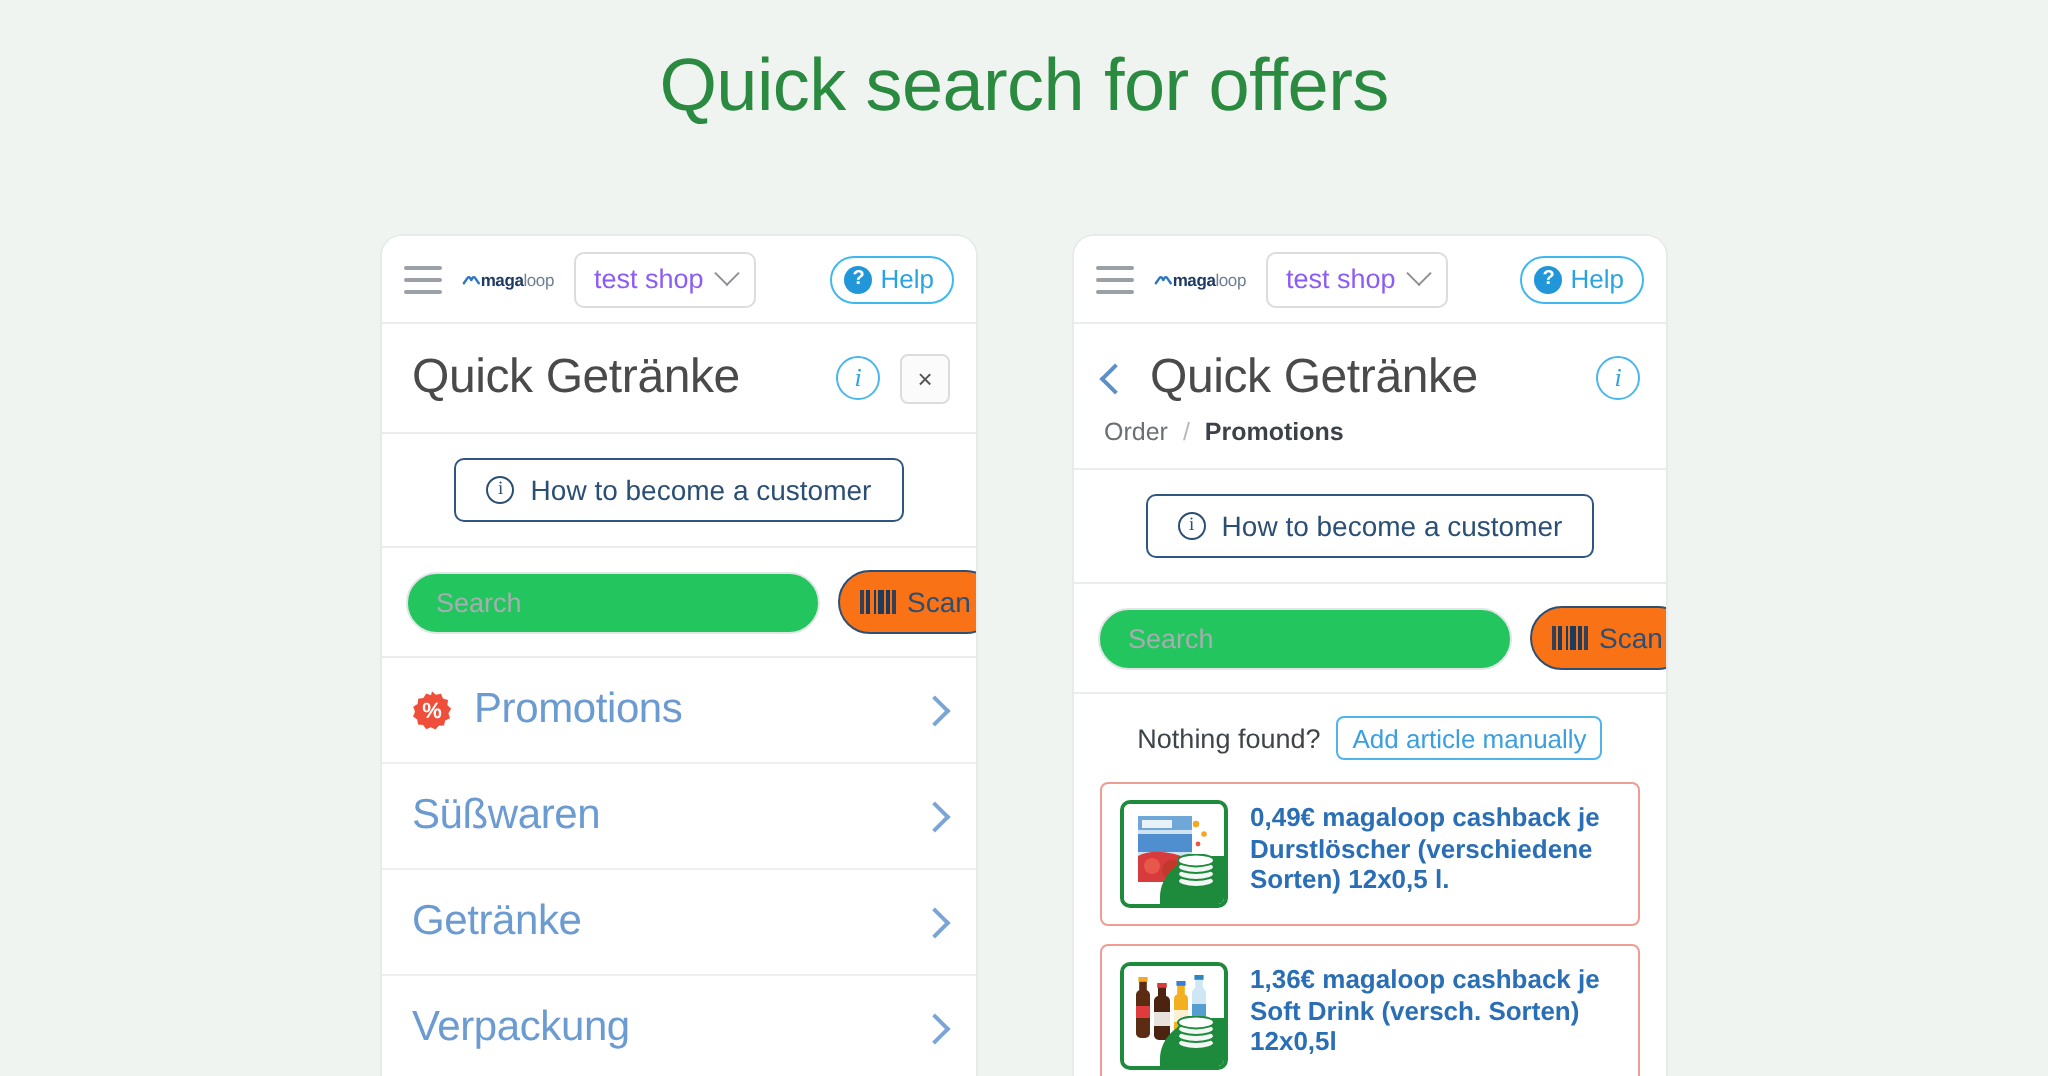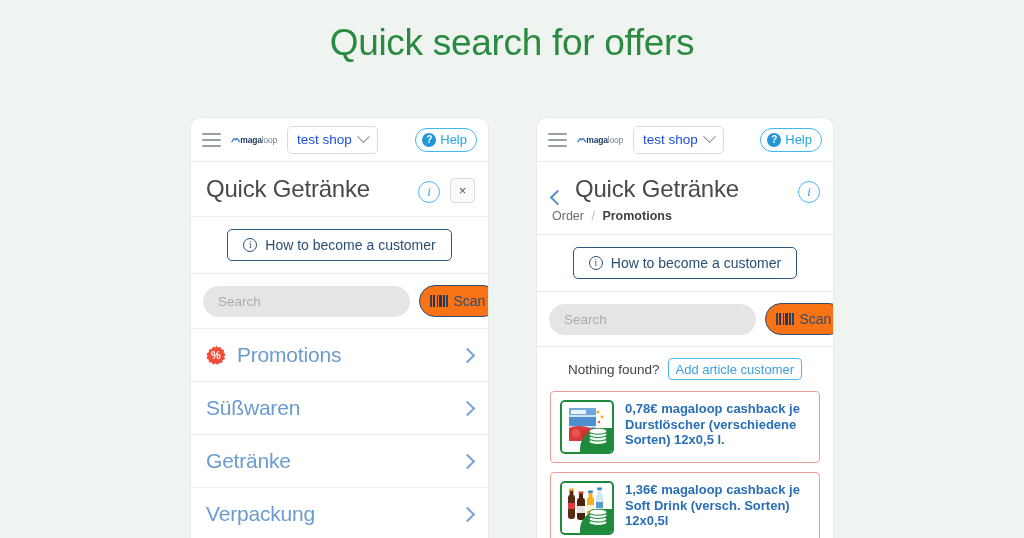--- a/index.html
+++ b/index.html
@@ -45,39 +45,39 @@
     width: 46px; flex: 0 0 auto; }
   .logo svg { display: block; }
   .logo .wordmark { font-size: 8.5px; line-height: 9px; letter-spacing: -0.2px; margin-top: 1px; }
   .logo .wordmark b { color: #1f3b63; font-weight: 700; }
   .logo .wordmark span { color: #6e7f93; font-weight: 400; }
 
   .shop-select {
     border: 1px solid #dadce0; border-radius: 5px;
     height: 28px; padding: 0 9px;
     display: flex; align-items: center; gap: 7px;
-    font-size: 13.5px; color: #1d4ed8; background: #fff; cursor: pointer;
+    font-size: 13.5px; color: #8b5cf6; background: #fff; cursor: pointer;
   }
   .chev-sm { width: 9px; height: 9px; border-right: 1.6px solid #8b9096;
     border-bottom: 1.6px solid #8b9096; transform: rotate(45deg) translate(-2px,-2px); }
 
   .help-btn {
     margin-left: auto;
     border: 1.4px solid #3fb8ef; border-radius: 14px;
     height: 24px; padding: 0 9px 0 6px;
     display: flex; align-items: center; gap: 4px;
     font-size: 13px; color: #2aa4e0; background: #fff; cursor: pointer;
   }
   .help-dot { width: 14px; height: 14px; border-radius: 50%;
     background: #2196d8; color: #fff; font-size: 10px; font-weight: 700;
     display: flex; align-items: center; justify-content: center; }
 
   
   .title-row {
-    display: flex; align-items: flex-end; gap: 10px;
+    display: flex; align-items: center; gap: 10px;
     padding: 13px 13px 13px 15px;
     border-bottom: 1px solid #ececec;
   }
   .title-row.with-crumb { padding-bottom: 6px; border-bottom: none; }
   .qtitle { font-size: 24px; font-weight: 400; color: #4a4a4a; letter-spacing: -0.2px; }
   .back-chev {
     width: 11px; height: 11px; border-left: 2.2px solid #5d8fc9;
     border-bottom: 2.2px solid #5d8fc9; transform: rotate(45deg);
     margin-right: 2px; cursor: pointer; flex: 0 0 auto;
   }
@@ -114,21 +114,21 @@
   .i-ring { width: 14px; height: 14px; border-radius: 50%;
     border: 1.2px solid #2b4f74; font-size: 9.5px; font-family: "Liberation Serif", serif;
     display: flex; align-items: center; justify-content: center; }
 
   
   .search-row { padding: 11px 12px; display: flex; align-items: center; gap: 9px;
     border-bottom: 1px solid #ececec; }
   .search-input {
     flex: 1 1 auto; height: 31px; border: 1px solid #e2e4e6; border-radius: 16px;
     padding: 0 14px; font-size: 13.5px; color: #3c3c3c;
-    font-family: "Liberation Sans", sans-serif; outline: none; background: #e5e5e5;
+    font-family: "Liberation Sans", sans-serif; outline: none; background: #22c55e;
   }
   .search-input::placeholder { color: #a9adb1; }
   .scan-btn {
     flex: 0 0 auto; height: 32px; padding: 0 13px 0 10px;
     border: 1.8px solid #2c4f73; border-radius: 17px;
     display: flex; align-items: center; gap: 6px;
     font-size: 14px; color: #2b4f74; background: #f97316; cursor: pointer;
   }
   .barcode { display: flex; align-items: center; gap: 1.2px; height: 12px; }
   .barcode i { display: block; width: 1.6px; height: 12px; background: #1f3b5c; }
@@ -323,21 +323,21 @@
             <i class="w"></i>
             <i></i>
             <i class="t"></i>
         </span>
         <span>Scan</span>
       </div>
     </div>
 
     <div class="nf-row">
       <span class="nf-text">Nothing found?</span>
-      <span class="add-manual">Add article customer</span>
+      <span class="add-manual">Add article manually</span>
     </div>
 
     <div class="offers">
 
       <div class="offer">
         <div class="thumb">
           <svg width="49" height="49" viewBox="0 0 49 49">
             <rect x="0" y="0" width="49" height="49" fill="#ffffff"></rect>
             <rect x="7" y="6" width="27" height="33" fill="#cfe3f2"></rect>
             <rect x="7" y="6" width="27" height="7" fill="#6fa8d8"></rect>
@@ -354,21 +354,21 @@
           <span class="coin-wedge"></span>
           <span class="coins">
             <svg width="22" height="17" viewBox="0 0 22 17">
               <ellipse cx="11" cy="13.5" rx="9" ry="3" fill="#f2f8f3" stroke="#1e8a3c" stroke-width="1"></ellipse>
               <ellipse cx="11" cy="10" rx="9" ry="3" fill="#f2f8f3" stroke="#1e8a3c" stroke-width="1"></ellipse>
               <ellipse cx="11" cy="6.5" rx="9" ry="3" fill="#f2f8f3" stroke="#1e8a3c" stroke-width="1"></ellipse>
               <ellipse cx="11" cy="3.2" rx="9" ry="3" fill="#ffffff" stroke="#1e8a3c" stroke-width="1"></ellipse>
             </svg>
           </span>
         </div>
-        <div class="offer-text">0,78€ magaloop cashback je Durstlöscher (verschiedene Sorten) 12x0,5 l.</div>
+        <div class="offer-text">0,49€ magaloop cashback je Durstlöscher (verschiedene Sorten) 12x0,5 l.</div>
       </div>
 
       <div class="offer">
         <div class="thumb">
           <svg width="49" height="49" viewBox="0 0 49 49">
             <rect x="0" y="0" width="49" height="49" fill="#ffffff"></rect>
 
             <rect x="6" y="12" width="7" height="24" rx="2.4" fill="#5b2b12"></rect>
             <rect x="7.6" y="7" width="3.8" height="6" fill="#5b2b12"></rect>
             <rect x="7.2" y="5.5" width="4.6" height="2.4" fill="#f5a623"></rect>

